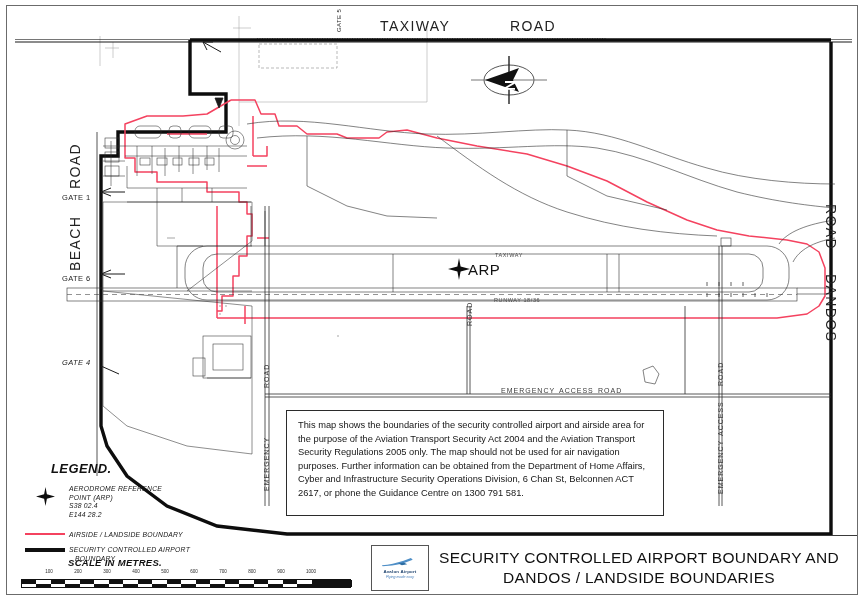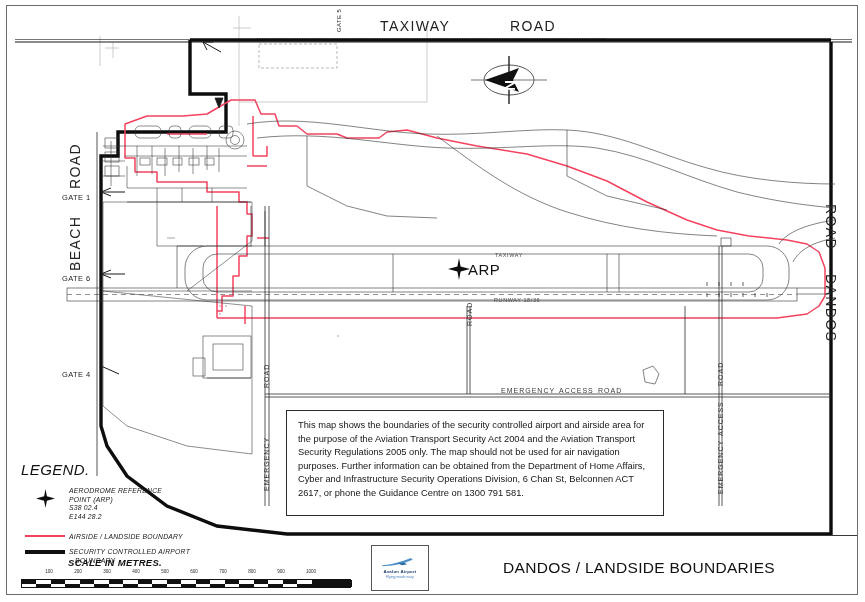--- a/index.html
+++ b/index.html
@@ -22,21 +22,21 @@
   .gate{font-size:7.5px;letter-spacing:.4px;color:#222;}
 
   .arp-label{font-size:15px;color:#111;letter-spacing:.5px;}
 
   
   .disclaimer{position:absolute;left:279px;top:404px;width:378px;height:106px;border:1px solid #2b2b2b;background:#ffffff;box-sizing:border-box;padding:8px 11px 6px 11px;}
   .disclaimer p{margin:0;font-size:9.3px;line-height:13.6px;color:#161616;font-family:"Liberation Sans",sans-serif;text-align:left;}
 
   
   .legend{position:absolute;left:14px;top:455px;width:260px;}
-  .legend-title{font-size:15px;font-style:italic;font-weight:normal;color:#111;letter-spacing:.4px;}
+  .legend-title{font-size:13px;font-style:italic;font-weight:bold;color:#111;letter-spacing:.4px;margin-left:30px;}
   .legend-row{position:relative;margin-top:7px;display:flex;align-items:flex-start;}
   .legend-sym{width:48px;flex:0 0 48px;display:flex;align-items:center;justify-content:center;padding-top:2px;}
   .legend-txt{font-size:6.8px;font-style:italic;line-height:8.6px;color:#161616;letter-spacing:.25px;}
   .legend-txt .coord{letter-spacing:.2px;}
   .line-red{display:block;width:40px;height:2px;background:#f4425f;}
   .line-black{display:block;width:40px;height:4px;background:#101010;}
 
   
   .scale-wrap{position:absolute;left:14px;top:551px;width:330px;}
   .scale-title{font-size:9.5px;font-style:italic;font-weight:bold;color:#111;letter-spacing:.3px;margin-left:47px;}
@@ -333,21 +333,21 @@
     <div class="lbl gate" style="left:329px;top:26px;transform:rotate(-90deg);transform-origin:left top;font-size:6px;">GATE 5</div>
 
     <div class="lbl road-major" style="left:60px;top:183px;transform:rotate(-90deg);transform-origin:left top;">ROAD</div>
     <div class="lbl road-major" style="left:60px;top:265px;transform:rotate(-90deg);transform-origin:left top;">BEACH</div>
 
     <div class="lbl road-major" style="left:832px;top:198px;transform:rotate(90deg);transform-origin:left top;">ROAD</div>
     <div class="lbl road-major" style="left:832px;top:268px;transform:rotate(90deg);transform-origin:left top;">DANDOS</div>
 
     <div class="lbl gate" style="left:55px;top:187px;">GATE 1</div>
     <div class="lbl gate" style="left:55px;top:268px;">GATE 6</div>
-    <div class="lbl gate" style="left:55px;top:364px;">GATE 4</div>
+    <div class="lbl gate" style="left:55px;top:352px;font-style:italic;">GATE 4</div>
 
     <div class="lbl road-minor" style="left:494px;top:381px;">EMERGENCY</div>
     <div class="lbl road-minor" style="left:552px;top:381px;">ACCESS</div>
     <div class="lbl road-minor" style="left:591px;top:381px;">ROAD</div>
 
     <div class="lbl road-minor" style="left:710px;top:380px;transform:rotate(-90deg);transform-origin:left top;">ROAD</div>
     <div class="lbl road-minor" style="left:710px;top:430px;transform:rotate(-90deg);transform-origin:left top;">ACCESS</div>
     <div class="lbl road-minor" style="left:710px;top:488px;transform:rotate(-90deg);transform-origin:left top;">EMERGENCY</div>
 
     <div class="lbl road-minor" style="left:256px;top:485px;transform:rotate(-90deg);transform-origin:left top;">EMERGENCY</div>
@@ -459,18 +459,19 @@
     <div class="titleblock">
       <div class="logo-box">
         <svg viewBox="0 0 44 12" width="40" height="11">
           <path d="M2 9 C10 9, 18 6, 26 4 L34 1 L36 3 L28 6 C22 8, 12 10, 3 10 Z" fill="#4f8fc7"></path>
           <path d="M20 7 L24 9 L30 8 L26 6 Z" fill="#2e6ea3"></path>
         </svg>
         <div class="logo-name">Avalon Airport</div>
         <div class="logo-tag">Flying made easy</div>
       </div>
       <div class="title-text">
+        <div>SECURITY CONTROLLED AIRPORT BOUNDARY AND</div>
         <div>DANDOS / LANDSIDE BOUNDARIES</div>
       </div>
     </div>
 
   </div>
 </div>
 
 </body></html>

